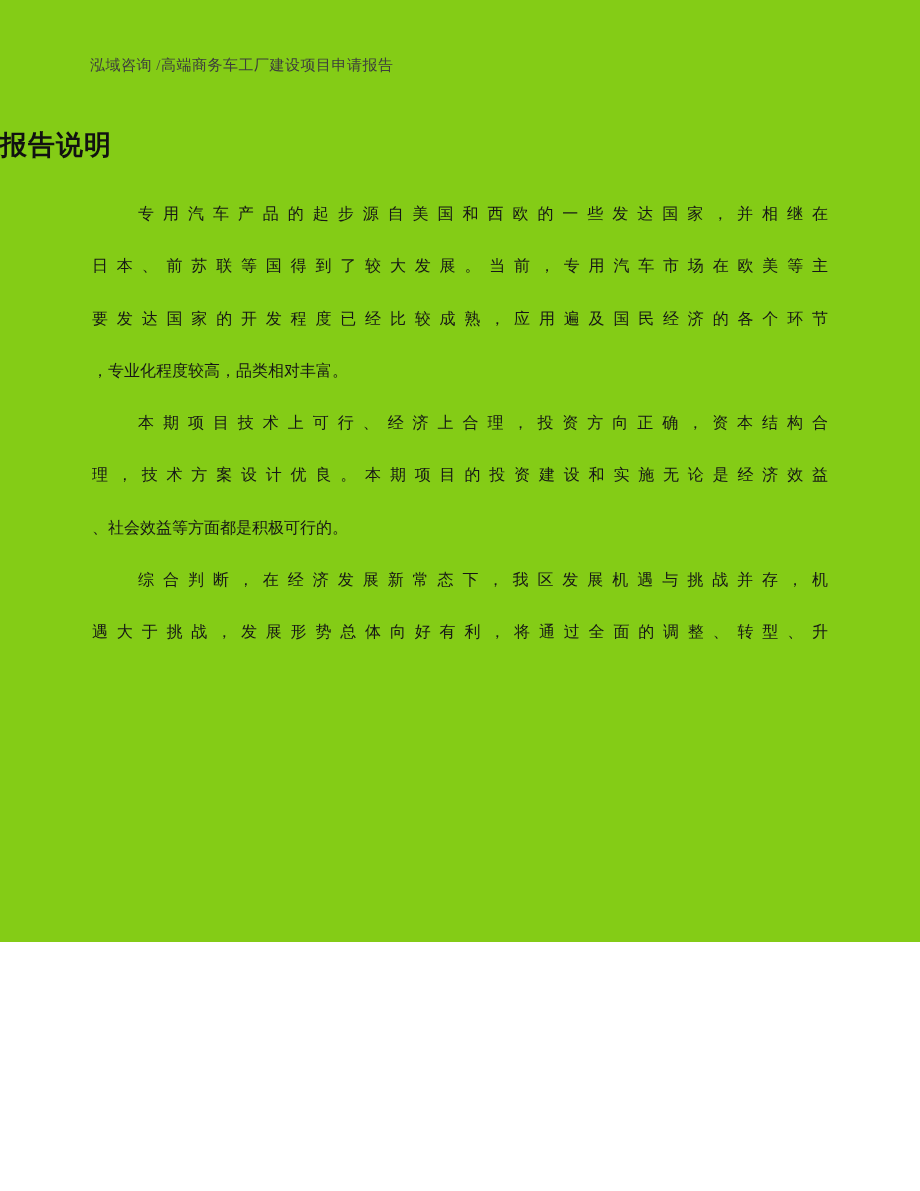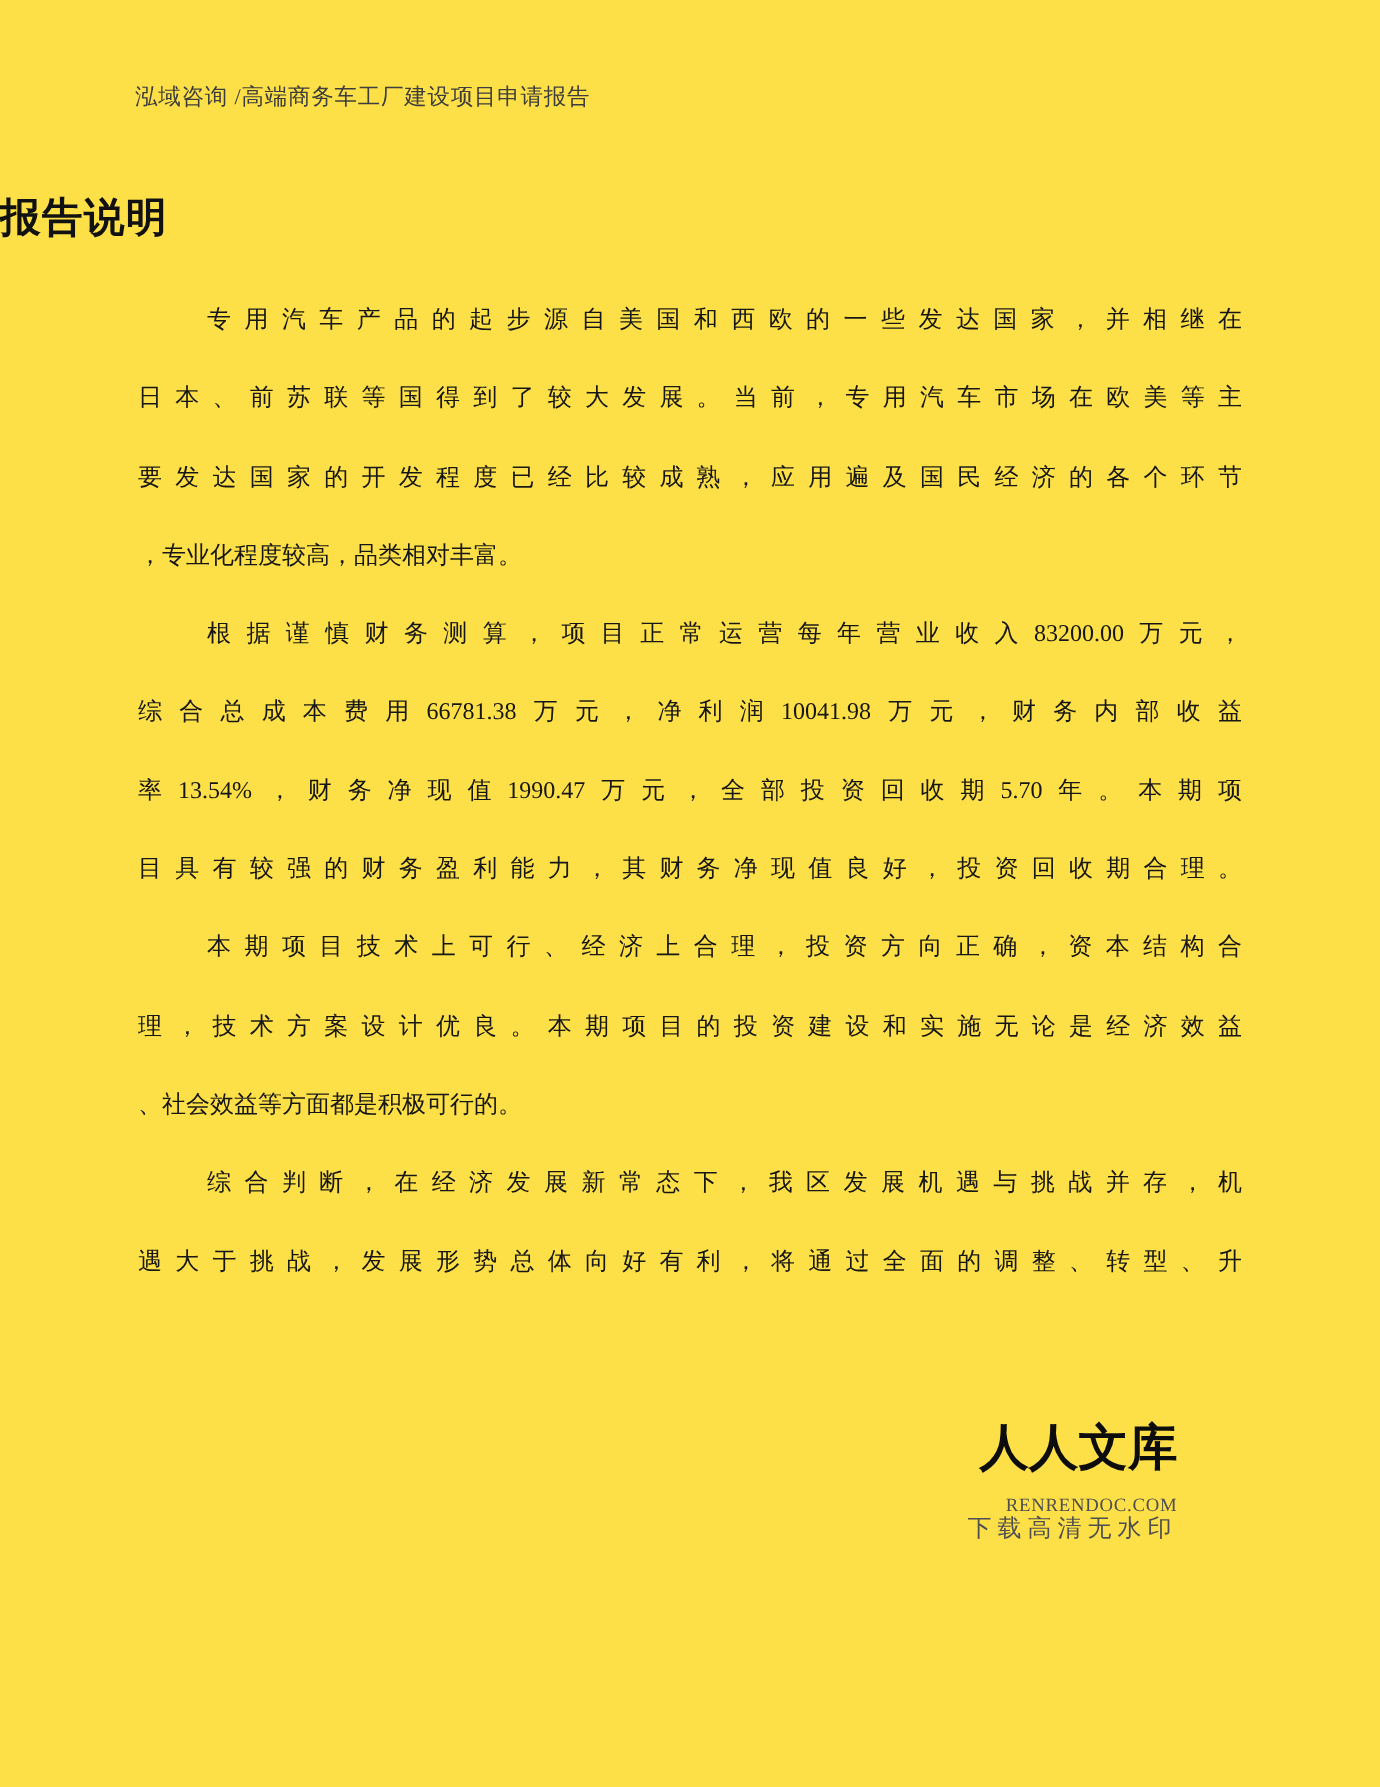--- a/index.html
+++ b/index.html
@@ -3,22 +3,22 @@
 <meta charset="utf-8">
 <style>
   html, body {
     margin: 0;
     padding: 0;
     background: #ffffff;
   }
   .page {
     position: relative;
     width: 920px;
-    height: 1191px;
-    background: #fde047;
+    height: 942px;
+    background: #84cc16;
     overflow: hidden;
     font-family: "Liberation Serif", "DejaVu Serif", serif;
   }
   .doc-header {
     position: absolute;
     left: 90px;
     top: 55px;
     font-size: 15px;
     line-height: 20px;
     color: #3d3d3d;
@@ -104,26 +104,20 @@
   <h1 class="doc-title">报告说明</h1>
 
   <div class="doc-body">
       <div class="para">
         <div class="line first-line">专用汽车产品的起步源自美国和西欧的一些发达国家，并相继在</div>
         <div class="line">日本、前苏联等国得到了较大发展。当前，专用汽车市场在欧美等主</div>
         <div class="line">要发达国家的开发程度已经比较成熟，应用遍及国民经济的各个环节</div>
         <div class="line last-line">，专业化程度较高，品类相对丰富。</div>
       </div>
       <div class="para">
-        <div class="line first-line">根据谨慎财务测算，项目正常运营每年营业收入83200.00万元，</div>
-        <div class="line">综合总成本费用66781.38万元，净利润10041.98万元，财务内部收益</div>
-        <div class="line">率13.54%，财务净现值1990.47万元，全部投资回收期5.70年。本期项</div>
-        <div class="line">目具有较强的财务盈利能力，其财务净现值良好，投资回收期合理。</div>
-      </div>
-      <div class="para">
         <div class="line first-line">本期项目技术上可行、经济上合理，投资方向正确，资本结构合</div>
         <div class="line">理，技术方案设计优良。本期项目的投资建设和实施无论是经济效益</div>
         <div class="line last-line">、社会效益等方面都是积极可行的。</div>
       </div>
       <div class="para">
         <div class="line first-line">综合判断，在经济发展新常态下，我区发展机遇与挑战并存，机</div>
         <div class="line">遇大于挑战，发展形势总体向好有利，将通过全面的调整、转型、升</div>
       </div>
     </div>
 

